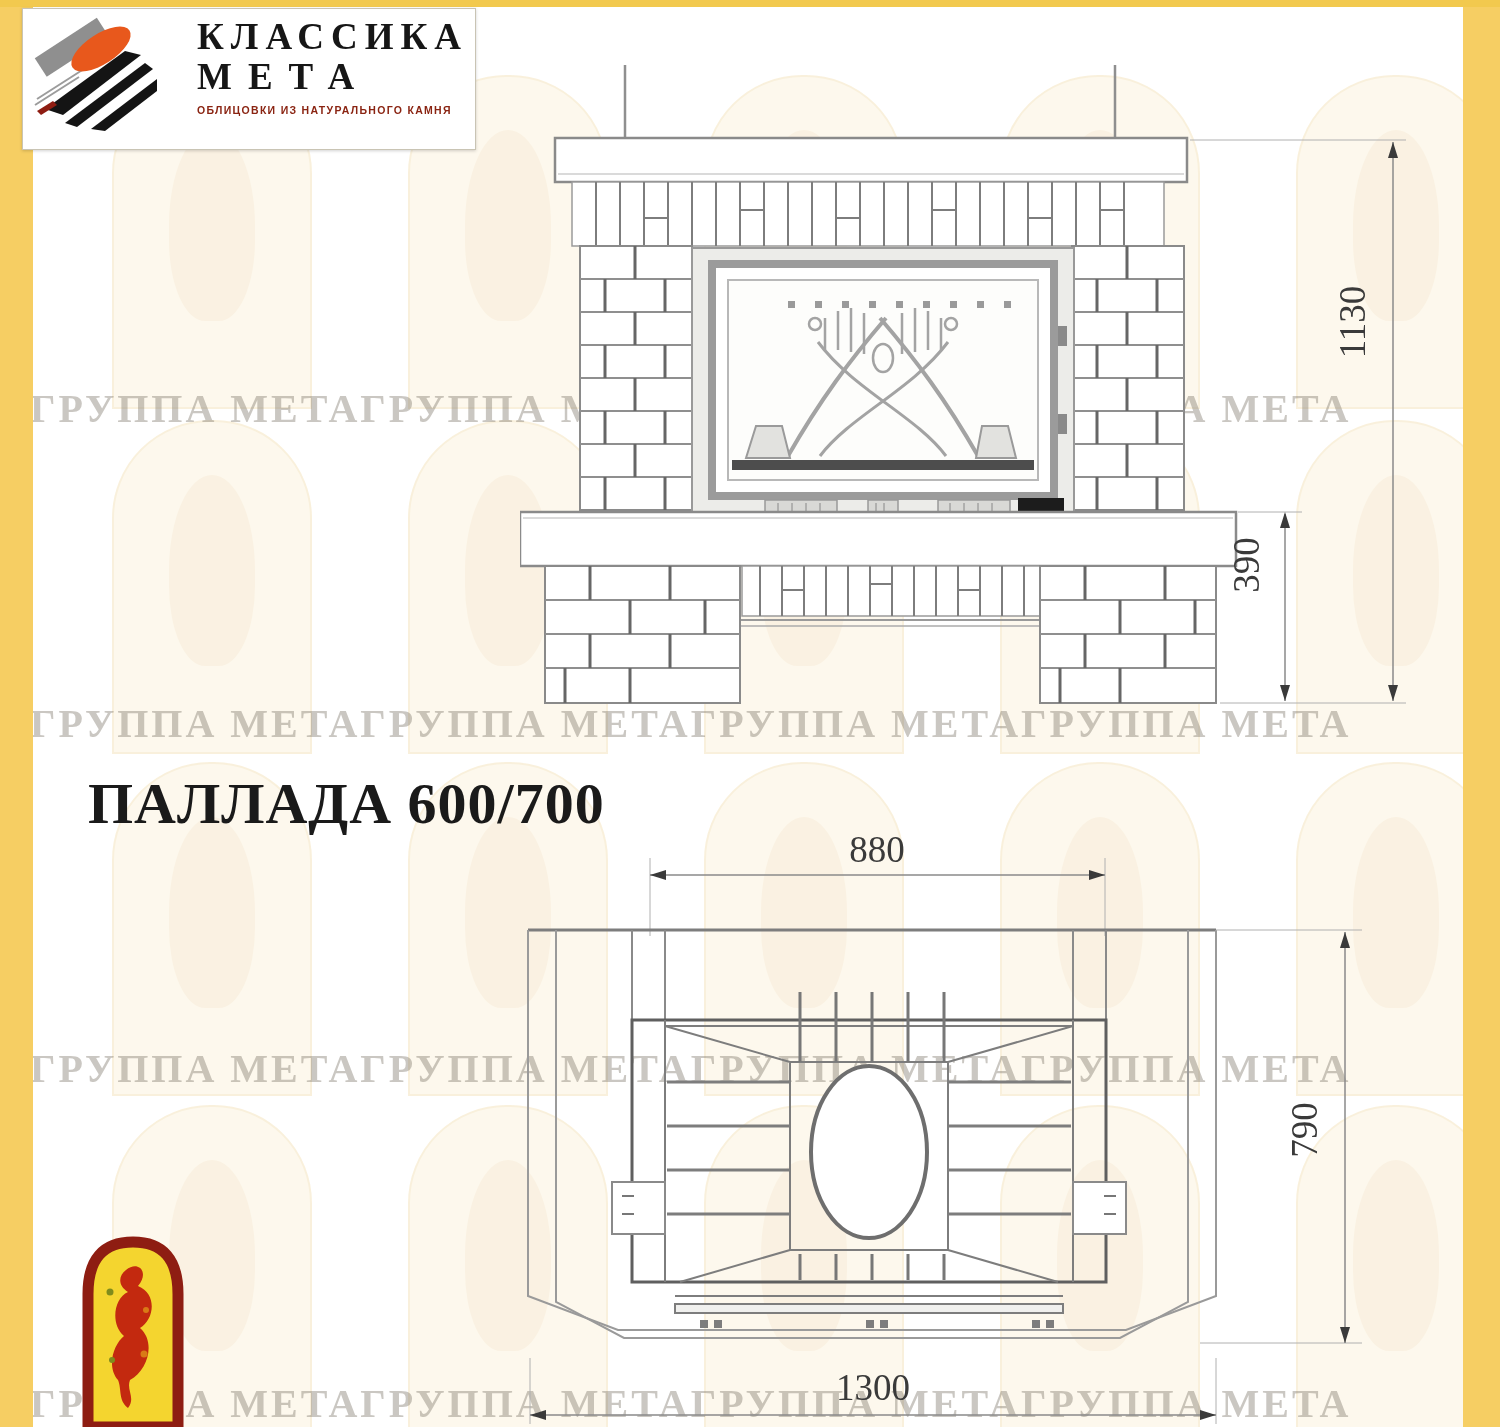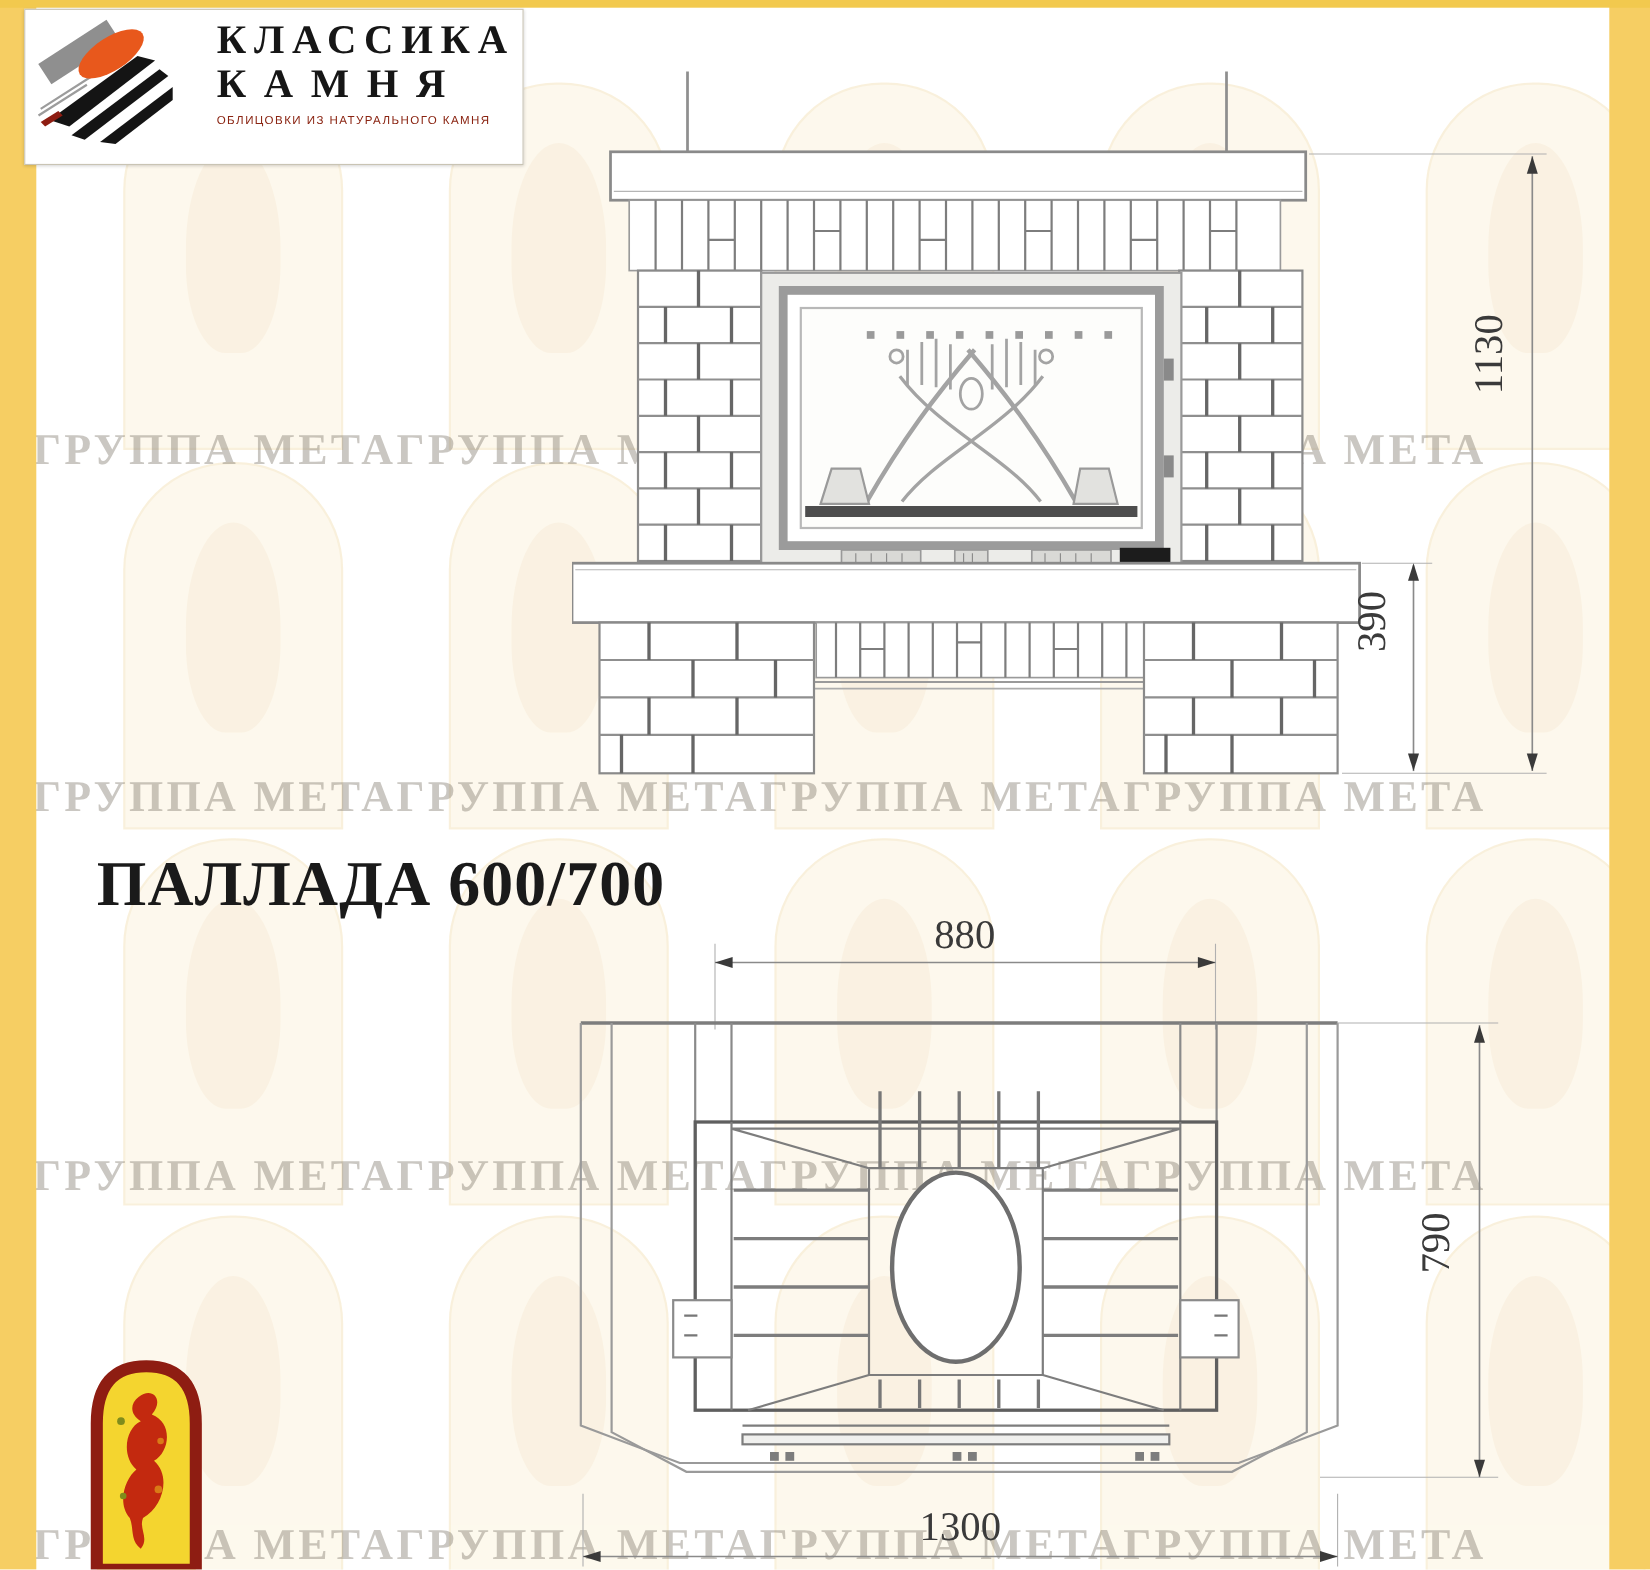--- a/index.html
+++ b/index.html
@@ -17,21 +17,21 @@
         border-radius:50% 50% 42% 42%;background:#F7E7CB;}
   .wm-text{position:absolute;left:30px;width:1440px;font-weight:bold;font-size:40px;
         letter-spacing:3px;color:rgba(128,122,110,.42);white-space:nowrap;overflow:hidden;z-index:1;}
   
   .logo-box{position:absolute;left:22px;top:8px;width:452px;height:140px;background:#ffffff;
         border:1px solid #c9c4b4;box-shadow:0 1px 3px rgba(0,0,0,.18);z-index:6;}
   .logo-mark{position:absolute;left:6px;top:4px;}
   .logo-text{position:absolute;left:142px;top:8px;margin-left:32px;}
   .logo-line1{font-size:37px;font-weight:bold;letter-spacing:7px;color:#161616;line-height:1.08;}
   .logo-line2{font-size:37px;font-weight:bold;letter-spacing:16px;color:#161616;line-height:1.08;}
-  .logo-tagline{margin-top:7px;font-size:10.5px;font-weight:normal;letter-spacing:1.3px;color:#8a2412;
+  .logo-tagline{margin-top:7px;font-size:10.5px;font-weight:bold;letter-spacing:1.3px;color:#8a2412;
         font-family:"Liberation Sans",sans-serif;}
   
   .product-title{position:absolute;left:88px;top:770px;font-size:58px;font-weight:bold;
         letter-spacing:1px;color:#1a1a1a;z-index:2;}
   
   .drawing{position:absolute;z-index:2;}
   #front-view{left:520px;top:60px;}
   #plan-view{left:500px;top:830px;}
   .drawing text{font-family:"Liberation Serif",serif;font-size:37px;fill:#3a3a3a;}
   .emblem{position:absolute;left:78px;top:1232px;z-index:3;}
@@ -79,21 +79,21 @@
         </g>
       <path d="M8,86L58,54M6,92L50,64" stroke="#9c9c9c" stroke-width="2" fill="none"></path>
       <ellipse cx="72" cy="36" rx="34" ry="15" fill="#E8581C" transform="rotate(-33 72 36)"></ellipse>
       <path d="M16,96L96,38L112,42L34,102Z" fill="#141414"></path>
       <path d="M36,110L116,50L124,56L48,114Z" fill="#141414"></path>
       <path d="M62,116L128,66L128,78L76,118Z" fill="#141414"></path>
       <path d="M8,98L24,88L28,92L12,102Z" fill="#8E1D12"></path>
     </svg>
     <div class="logo-text">
       <div class="logo-line1">КЛАССИКА</div>
-      <div class="logo-line2">КАМНЯ</div>
+      <div class="logo-line2">МЕТА</div>
       <div class="logo-tagline">ОБЛИЦОВКИ ИЗ НАТУРАЛЬНОГО КАМНЯ</div>
     </div>
   </div>
 
   <svg id="front-view" class="drawing" width="920" height="660" viewBox="0 0 920 660">
     <g stroke="#8f8f8f" stroke-width="2.5">
       <line x1="105" y1="5" x2="105" y2="196"></line>
       <line x1="595" y1="5" x2="595" y2="190"></line>
     </g>
     <g>

